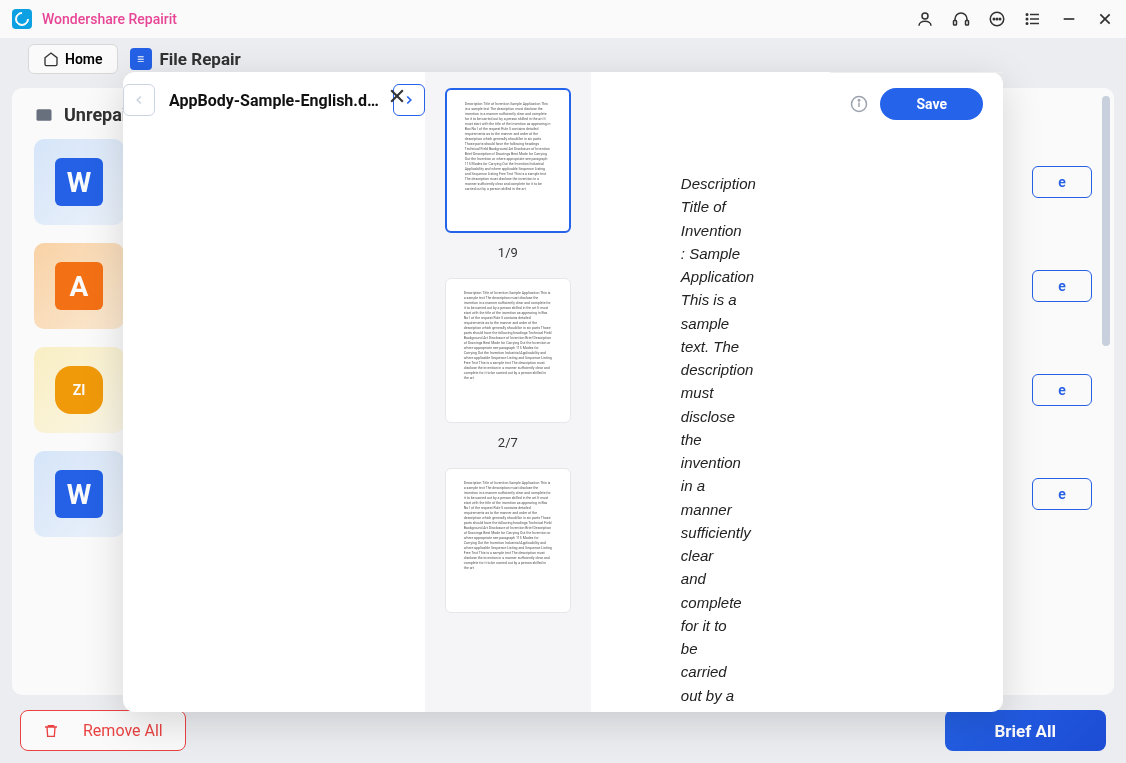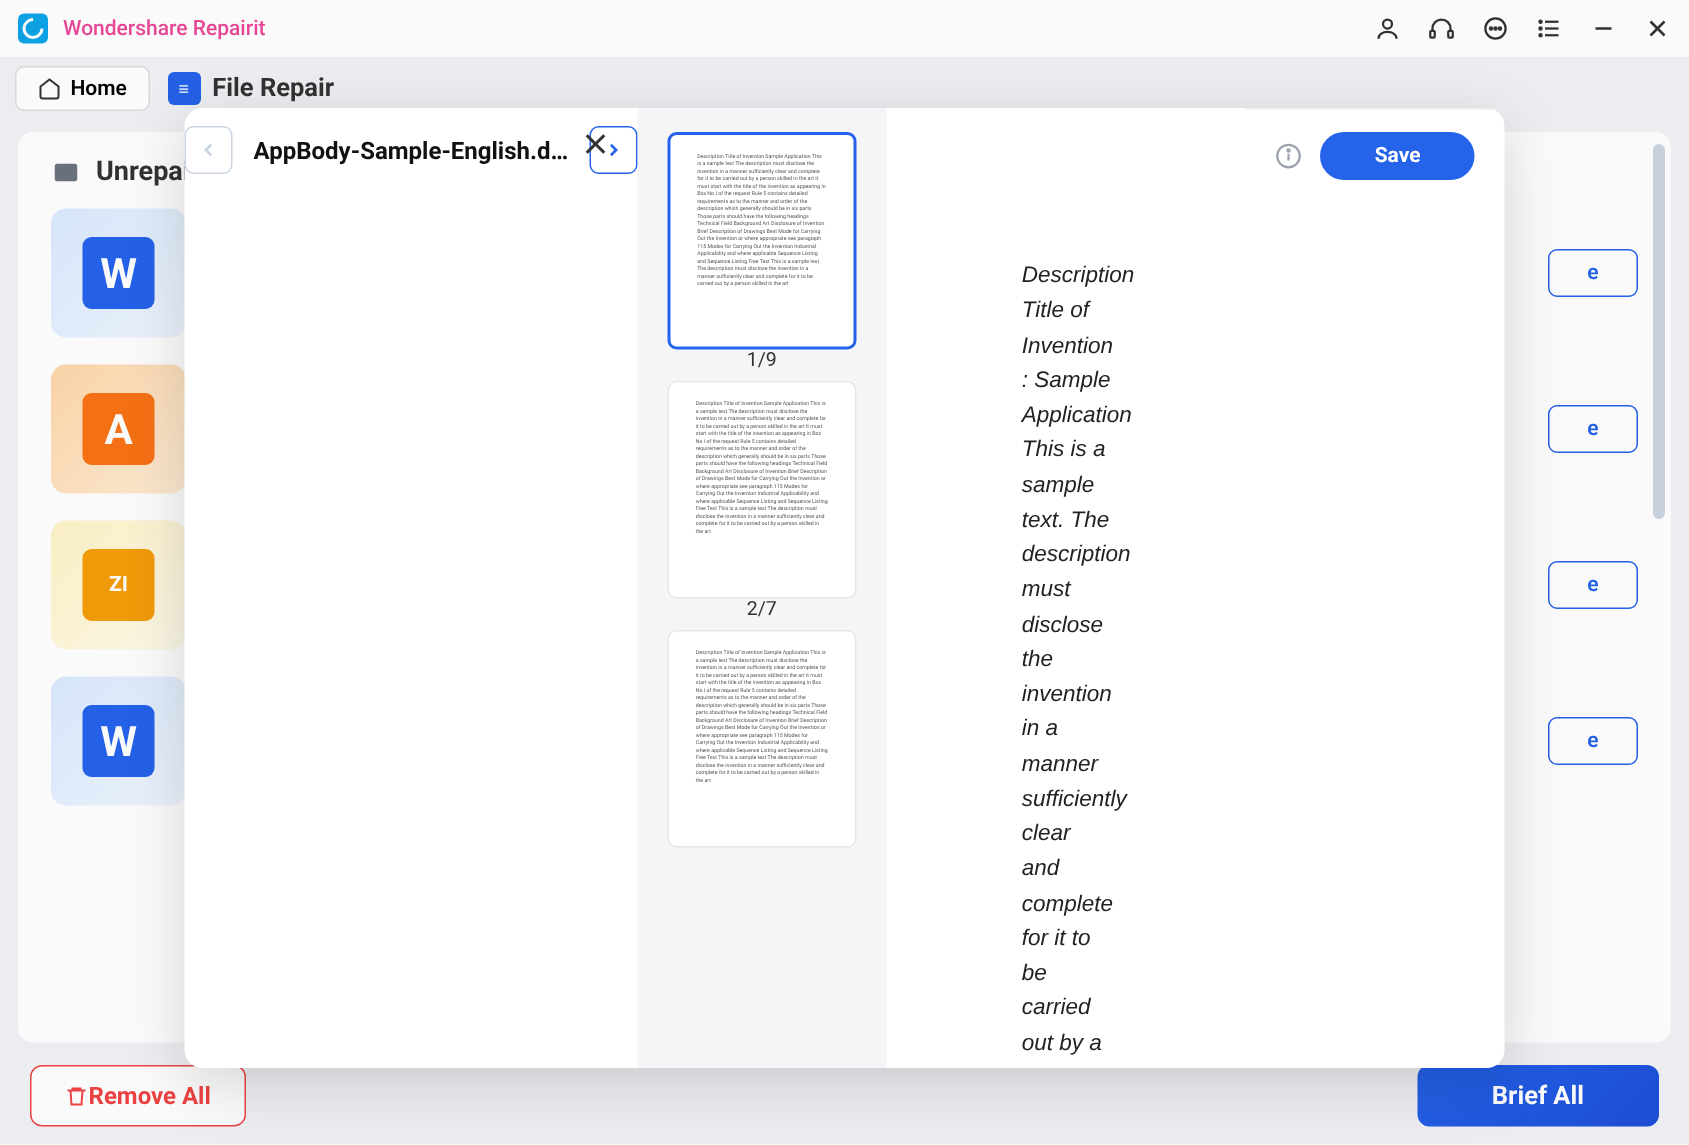--- a/index.html
+++ b/index.html
@@ -4,47 +4,47 @@
 <style>
 *{margin:0;padding:0;box-sizing:border-box;font-family:-apple-system,BlinkMacSystemFont,"Segoe UI",Roboto,sans-serif}
 body{background:#f0f2f5;width:1126px;height:763px;overflow:hidden;position:relative}
 .title-bar{height:38px;background:#fff;display:flex;align-items:center;padding:0 12px;justify-content:space-between}
 .title-left{display:flex;align-items:center;gap:10px}
 .app-logo{width:20px;height:20px;background:#0ea5e9;border-radius:4px;position:relative;display:flex;align-items:center;justify-content:center}
 .app-logo::after{content:"";width:10px;height:10px;border:2px solid #fff;border-radius:50%;border-top-color:transparent;transform:rotate(45deg)}
 .app-name{font-size:14px;color:#ec4899;font-weight:500}
 .title-right{display:flex;align-items:center;gap:18px}
 .title-icon{width:18px;height:18px;display:flex;align-items:center;justify-content:center;cursor:pointer;color:#333}
-.hr-bar{height:42px;display:flex;align-items:center;padding:6px 10px;gap:12px}
+.hr-bar{height:42px;display:flex;align-items:center;padding:6px 28px;gap:12px}
 .home-btn{background:#fff;border:1px solid #ddd;border-radius:6px;padding:6px 14px;display:flex;align-items:center;gap:6px;font-size:14px;font-weight:600;cursor:pointer}
 .file-repair{display:flex;align-items:center;gap:8px;font-size:17px;font-weight:700;color:#333}
 .fr-icon{width:22px;height:22px;background:#2563eb;border-radius:4px;color:#fff;display:flex;align-items:center;justify-content:center;font-size:12px;font-weight:bold}
 .main-area{position:absolute;top:88px;left:12px;right:12px;bottom:68px;background:#fff;border-radius:10px;padding:16px 22px}
 .section-head{display:flex;align-items:center;gap:10px;font-size:18px;font-weight:700;color:#333}
 .sect-icon{width:20px;height:20px}
 .file-grid{margin-top:14px;display:flex;flex-direction:column;gap:18px}
 .file-row{display:flex;align-items:center;justify-content:space-between}
 .file-tile{width:90px;height:86px;border-radius:10px;display:flex;align-items:center;justify-content:center;font-size:28px;font-weight:bold;color:#fff}
 .tile-w{background:linear-gradient(135deg,#dbeafe,#eff6ff);}.tile-w .inner{width:48px;height:48px;background:#2563eb;border-radius:6px;display:flex;align-items:center;justify-content:center}
 .tile-a{background:linear-gradient(135deg,#fed7aa,#ffedd5)}.tile-a .inner{width:48px;height:48px;background:#f97316;border-radius:6px;display:flex;align-items:center;justify-content:center}
-.tile-z{background:linear-gradient(135deg,#fef3c7,#fffbeb)}.tile-z .inner{width:48px;height:48px;background:#f59e0b;border-radius:6px;display:flex;align-items:center;justify-content:center;font-size:14px}
+.tile-z{background:linear-gradient(135deg,#fef3c7,#fffbeb)}.tile-z .inner{width:48px;height:48px;background:#f59e0b;border-radius:16px;display:flex;align-items:center;justify-content:center;font-size:14px}
 .preview-btn{border:1.5px solid #2563eb;background:#fff;color:#2563eb;border-radius:6px;padding:7px 22px;font-size:14px;font-weight:600;cursor:pointer;min-width:60px}
 .bottom-bar{position:absolute;bottom:12px;left:20px;right:20px;display:flex;justify-content:space-between}
-.remove-all{border:1.5px solid #ef4444;color:#ef4444;background:#fff;border-radius:8px;padding:10px 22px;font-size:16px;font-weight:700;display:flex;align-items:center;gap:0;cursor:pointer}
+.remove-all{border:1.5px solid #ef4444;color:#ef4444;background:#fff;border-radius:8px;padding:10px 22px;font-size:16px;font-weight:400;display:flex;align-items:center;gap:24px;cursor:pointer}
 .save-all{background:linear-gradient(135deg,#2563eb,#1d4ed8);color:#fff;border:none;border-radius:8px;padding:10px 50px;font-size:17px;font-weight:700;cursor:pointer}
 
 .modal-backdrop{position:absolute;inset:0;background:rgba(0,0,0,0.02)}
 .modal{position:absolute;top:72px;left:123px;width:880px;height:640px;background:#fff;border-radius:12px;box-shadow:0 10px 40px rgba(0,0,0,0.15);display:flex;flex-direction:row}
 .modal-header{height:56px;display:flex;align-items:center;justify-content:center;position:relative;gap:14px}
 .nav-btn{width:32px;height:32px;border:1.5px solid #2563eb;border-radius:6px;background:#fff;display:flex;align-items:center;justify-content:center;cursor:pointer;color:#2563eb}
 .nav-btn.disabled{border-color:#cbd5e1;color:#cbd5e1;cursor:default}
 .doc-name{font-size:16px;font-weight:700;color:#111;max-width:240px;overflow:hidden;text-overflow:ellipsis;white-space:nowrap}
 .close-btn{position:absolute;right:16px;top:12px;width:24px;height:24px;cursor:pointer;display:flex;align-items:center;justify-content:center}
 .modal-body{flex:1;display:flex;overflow:hidden;background:#fafafa}
-.thumb-panel{width:166px;background:#f5f5f7;padding:16px 12px;overflow-y:auto;display:flex;flex-direction:column;gap:0;align-items:center;position:relative}
+.thumb-panel{width:166px;background:#f5f5f7;padding:16px 12px;overflow-y:auto;display:flex;flex-direction:column;gap:12px;align-items:center;position:relative}
 .thumb-panel::-webkit-scrollbar{width:8px}
 .thumb-panel::-webkit-scrollbar-thumb{background:#cbd5e1;border-radius:4px}
 .thumb{width:126px;height:145px;background:#fff;border:1px solid #e5e7eb;border-radius:6px;padding:12px 18px;overflow:hidden}
 .thumb.active{border:2px solid #2563eb}
 .thumb-text{font-size:3.5px;line-height:5px;color:#555}
 .thumb-label{font-size:13px;color:#333;text-align:center;margin-bottom:6px}
 .doc-view{flex:1;background:#fff;overflow-y:auto;padding:100px 90px 20px;position:relative}
 .doc-view::-webkit-scrollbar{width:8px}
 .doc-view::-webkit-scrollbar-thumb{background:#cbd5e1;border-radius:4px}
 .doc-content{font-family:Liberation Sans, sans-serif;font-style:italic;font-size:15px;line-height:1.55;color:#222;max-width:290px;margin:0 auto}

